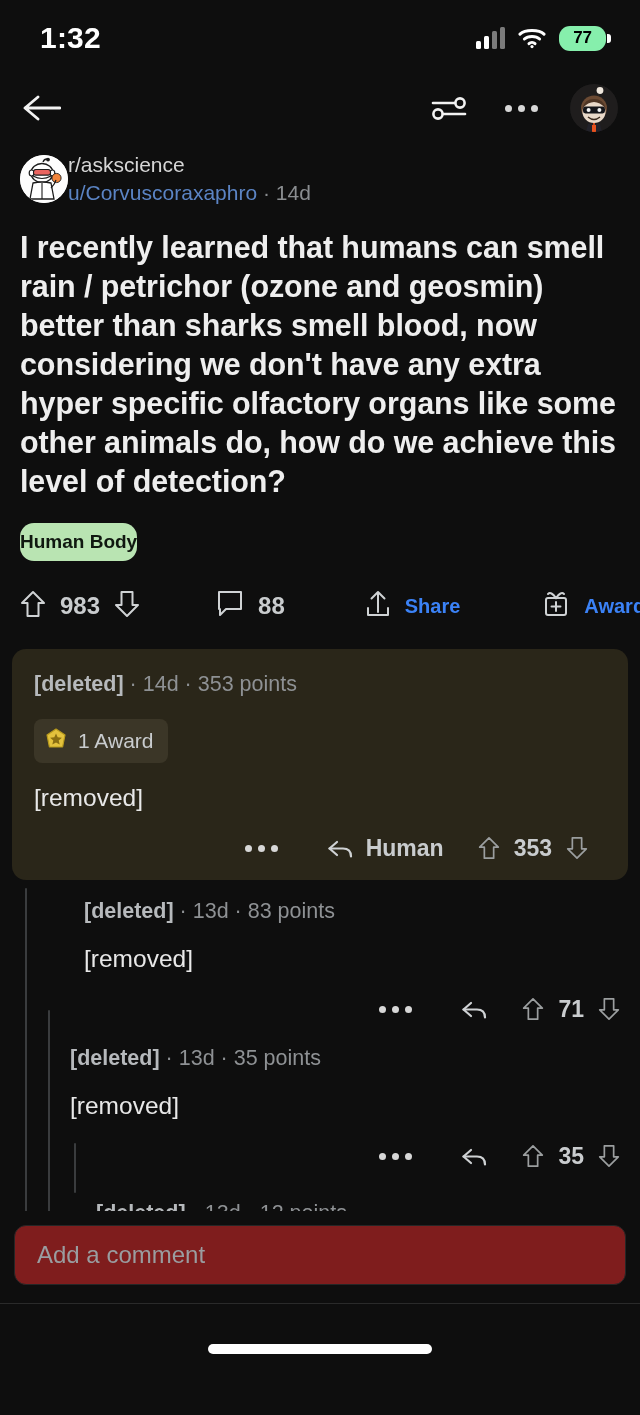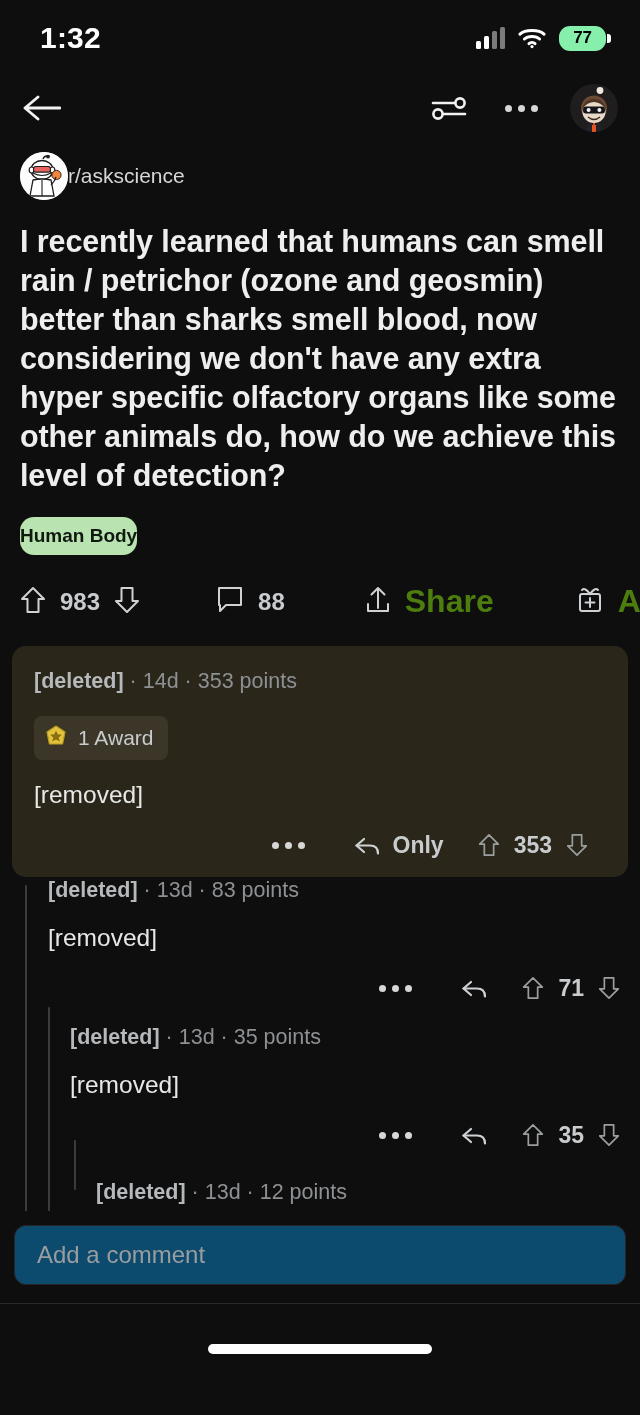--- a/index.html
+++ b/index.html
@@ -86,21 +86,21 @@
   
   .post-actions {
     display: flex; align-items: center; margin: 28px 0 0 0;
     padding-bottom: 26px; gap: 0;
   }
   .pa-group { display: flex; align-items: center; gap: 14px; }
   .pa-group.votes { margin-right: 76px; }
   .pa-group.comments { margin-right: 80px; }
   .pa-group.share { margin-right: 82px; }
   .pa-count { color: #c9ccce; font-size: 24px; font-weight: 600; }
-  .pa-label { color: #4d7c0f; font-size: 32px; font-weight: 600; }
+  .pa-label { color: #3b82f6; font-size: 20px; font-weight: 600; }
 
   
   .comments { position: relative; }
   .comment { position: relative; }
   .c-head {
     color: #8e9194; font-size: 21.5px; line-height: 26px;
     white-space: nowrap;
   }
   .c-head .deleted { color: #b6b9bc; font-weight: 700; }
   .c-body {
@@ -136,21 +136,21 @@
   .c-indent1 { padding-left: 48px; }
   .c-indent2 { padding-left: 70px; }
   .c-indent3 { padding-left: 96px; }
 
   
   .composer {
     position: absolute; left: 0; right: 0; bottom: 112px;
     background: #0e0e0e; padding: 14px 14px 18px;
   }
   .composer-box {
-    height: 60px; border-radius: 12px; background: #0c4a6e;
+    height: 60px; border-radius: 12px; background: #7f1d1d;
     border: 1px solid #262626;
     display: flex; align-items: center; padding: 0 22px;
   }
   .composer-box .ph { color: #9a9da0; font-size: 24px; }
 
   
   .homebar-zone {
     position: absolute; left: 0; right: 0; bottom: 37px; height: 75px;
     background: #0e0e0e; border-top: 1px solid #2a2a2a;
     display: flex; align-items: center; justify-content: center;
@@ -261,20 +261,25 @@
           <rect x="13.5" y="14.5" width="17" height="5.6" rx="2.4" fill="#e9645f" stroke="#1c1c1c" stroke-width="1.1"></rect>
           <path d="M13 21 q9 5 18 0" stroke="#1c1c1c" stroke-width="1.1" fill="none"></path>
           <path d="M13 28 q9 -2 18 0 l3 16 h-24z" fill="#fff" stroke="#1c1c1c" stroke-width="1.3"></path>
           <line x1="22" y1="28" x2="22" y2="44" stroke="#1c1c1c" stroke-width="1.1"></line>
           <circle cx="36.5" cy="23" r="4.6" fill="#f2853c" stroke="#1c1c1c" stroke-width="0.9"></circle>
           <path d="M31 33 q4 -4 5 -8" stroke="#1c1c1c" stroke-width="1.2" fill="none"></path>
         </svg>
       </div>
       <div class="post-meta-lines">
         <div class="sub-name">r/askscience</div>
+        <div class="author-line">
+          <span class="uname">u/Corvuscoraxaphro</span>
+          <span>·</span>
+          <span>14d</span>
+        </div>
       </div>
     </div>
 
     <h1 class="post-title">I recently learned that humans can smell rain / petrichor (ozone and geosmin) better than sharks smell blood, now considering we don't have any extra hyper specific olfactory organs like some other animals do, how do we achieve this level of detection?</h1>
 
     <div><span class="flair">Human Body</span></div>
 
     <div class="post-actions">
       <div class="pa-group votes">
         <span>
@@ -347,21 +352,21 @@
         <span class="dots-h">
             <span></span>
             <span></span>
             <span></span>
           </span>
         <span class="reply-wrap">
           <svg width="28" height="24" viewBox="0 0 28 24">
             <path d="M11 5 L3.5 11.5 L11 18" stroke="#cfd2d4" stroke-width="2.2" fill="none" stroke-linecap="round" stroke-linejoin="round"></path>
             <path d="M3.5 11.5 H17 q8 0 8 8" stroke="#cfd2d4" stroke-width="2.2" fill="none" stroke-linecap="round"></path>
           </svg>
-          <span class="reply-label">Only</span>
+          <span class="reply-label">Human</span>
         </span>
         <span class="vote-wrap">
           <svg width="22" height="26" viewBox="0 0 26 30">
             <path d="M13 3 L24 14 H18.5 V27 H7.5 V14 H2 Z" stroke="#9b9e9f" stroke-width="2" fill="none" stroke-linejoin="round"></path>
           </svg>
           <span class="vote-count">353</span>
           <svg width="22" height="26" viewBox="0 0 26 30">
             <path d="M13 27 L24 16 H18.5 V3 H7.5 V16 H2 Z" stroke="#9b9e9f" stroke-width="2" fill="none" stroke-linejoin="round"></path>
           </svg>
         </span>
@@ -369,21 +374,21 @@
     </div>
 
     <div class="thread">
 
       <div class="tline" style="left:25px; top:8px; height:540px;"></div>
 
       <div class="tline" style="left:48px; top:130px; height:275px;"></div>
 
       <div class="tline" style="left:74px; top:263px; height:50px;"></div>
 
-      <div class="comment c-indent1" style="">
+      <div class="comment c-indent1" style="padding-top:18px;margin-left:36px;">
         <div class="c-head">
           <span class="deleted">[deleted]</span>
           <span> · </span>
           <span>13d</span>
           <span> · </span>
           <span>83 points</span>
         </div>
         <div class="c-body">[removed]</div>
         <div class="c-actions">
           <span class="dots-h">

